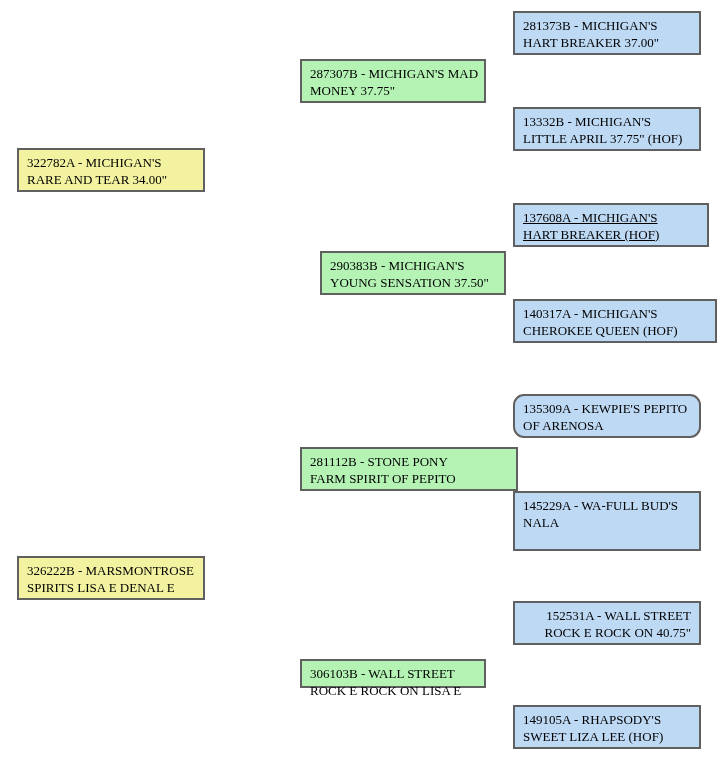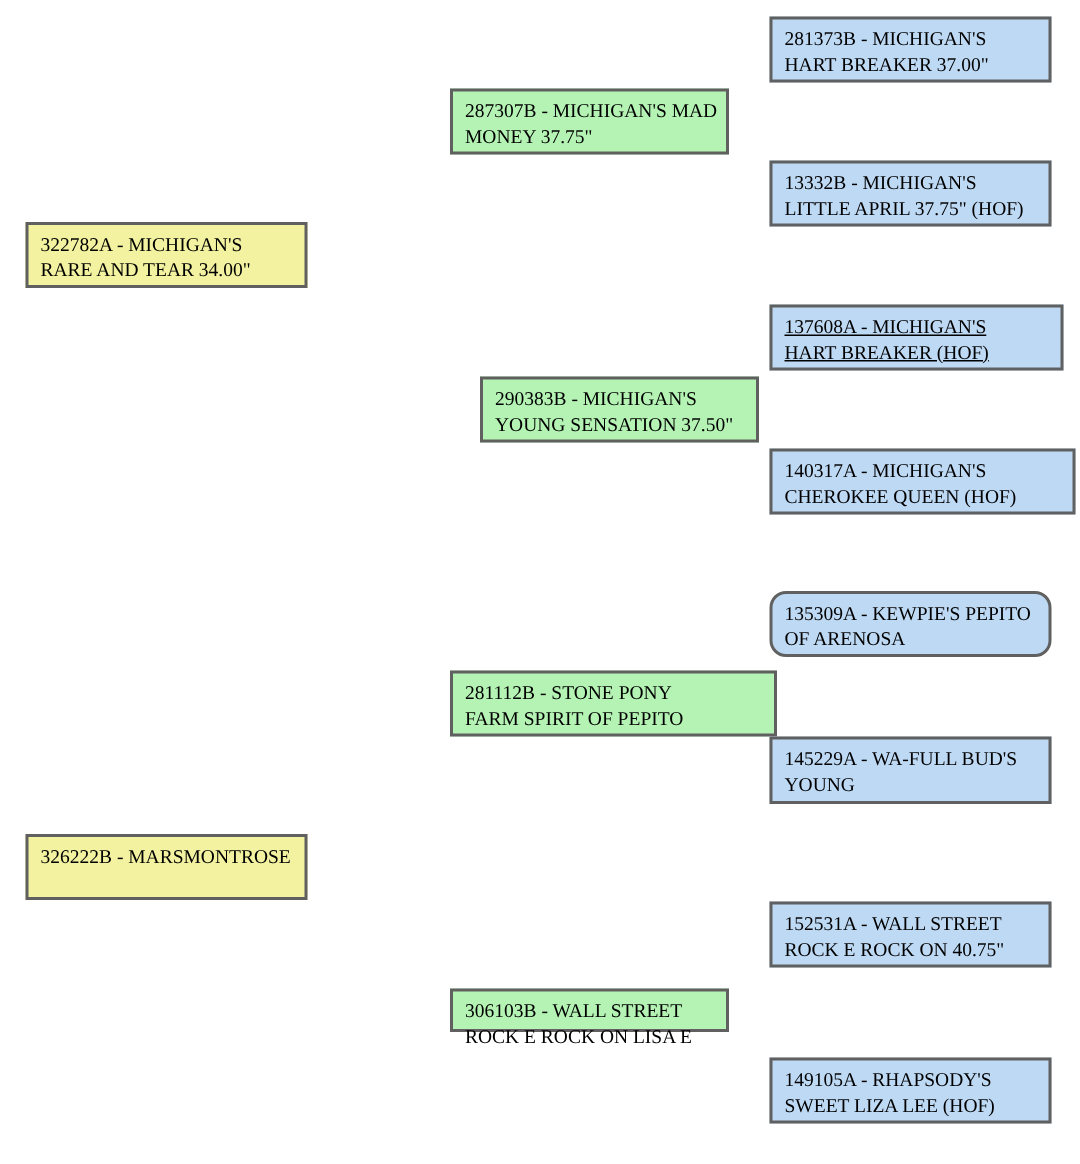--- a/index.html
+++ b/index.html
@@ -40,36 +40,37 @@
   .pos-g2 { left: 300px; top: 251px; width: 186px; height: 44px; margin-left: 20px; }
   .pos-g3 { left: 300px; top: 447px; width: 218px; height: 44px; }
   .pos-g4 { left: 300px; top: 659px; width: 186px; height: 29px; }
 
   
   .pos-b1 { left: 513px; top: 11px;  width: 188px; height: 44px; }
   .pos-b2 { left: 513px; top: 107px; width: 188px; height: 44px; }
   .pos-b3 { left: 513px; top: 203px; width: 196px; height: 44px; text-decoration: underline; }
   .pos-b4 { left: 513px; top: 299px; width: 204px; height: 44px; }
   .pos-b5 { left: 513px; top: 394px; width: 188px; height: 44px; border-radius: 11px; }
-  .pos-b6 { left: 513px; top: 491px; width: 188px; height: 45px; }
-  .pos-b7 { left: 513px; top: 601px; width: 188px; height: 44px; }
+  .pos-b6 { left: 513px; top: 491px; width: 188px; height: 60px; }
+  .pos-b7 { left: 513px; top: 601px; width: 188px; height: 44px; text-align: right; }
   .pos-b8 { left: 513px; top: 705px; width: 188px; height: 44px; }
 </style>
 </head>
 <body>
 
 <div class="canvas">
 
   <div class="box yellow pos-y1">
     <span class="line">322782A - MICHIGAN'S</span>
     <span class="line">RARE AND TEAR 34.00"</span>
   </div>
 
   <div class="box yellow pos-y2">
     <span class="line">326222B - MARSMONTROSE</span>
+    <span class="line">SPIRITS LISA E DENAL E</span>
   </div>
 
   <div class="box green pos-g1">
     <span class="line">287307B - MICHIGAN'S MAD</span>
     <span class="line">MONEY 37.75"</span>
   </div>
 
   <div class="box green pos-g2">
     <span class="line">290383B - MICHIGAN'S</span>
     <span class="line">YOUNG SENSATION 37.50"</span>
@@ -105,21 +106,21 @@
     <span class="line">CHEROKEE QUEEN (HOF)</span>
   </div>
 
   <div class="box blue pos-b5">
     <span class="line">135309A - KEWPIE'S PEPITO</span>
     <span class="line">OF ARENOSA</span>
   </div>
 
   <div class="box blue pos-b6">
     <span class="line">145229A - WA-FULL BUD'S</span>
-    <span class="line">YOUNG</span>
+    <span class="line">NALA</span>
   </div>
 
   <div class="box blue pos-b7">
     <span class="line">152531A - WALL STREET</span>
     <span class="line">ROCK E ROCK ON 40.75"</span>
   </div>
 
   <div class="box blue pos-b8">
     <span class="line">149105A - RHAPSODY'S</span>
     <span class="line">SWEET LIZA LEE (HOF)</span>

